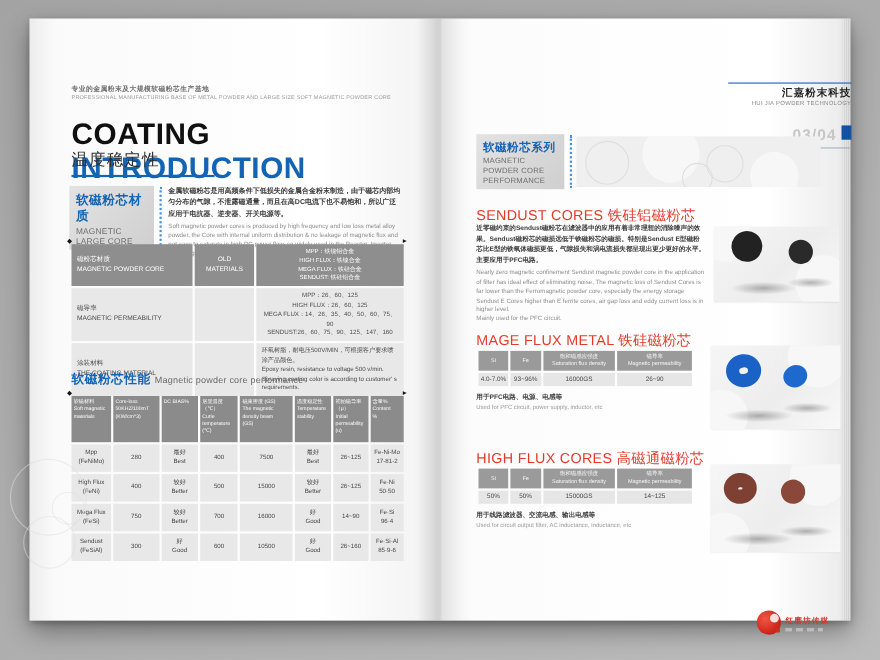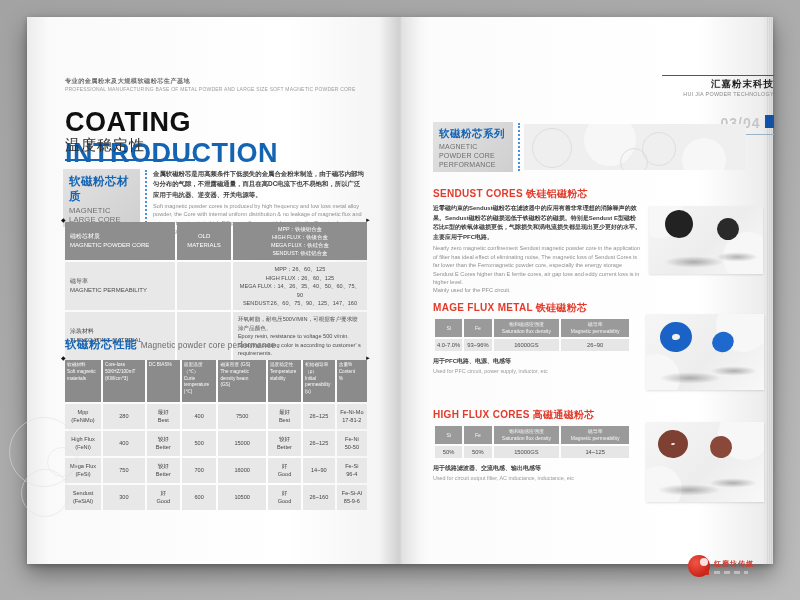--- a/index.html
+++ b/index.html
@@ -56,21 +56,21 @@
   .t2 th { background:#8b8b8b; color:#fdfdfd; font-weight:normal; text-align:left; padding:2px 2px; font-size:4.7px; line-height:1.45; vertical-align:top; }
   .t2 td { background:#e8e8e8; color:#454545; font-size:5.6px; line-height:1.4; padding:2px 1px; text-align:center; }
 
   .t3 th { background:#9a9a9a; color:#f5f5f5; font-weight:normal; text-align:center; padding:2px 2px; font-size:5px; line-height:1.4; }
   .t3 td { background:#e6e6e6; color:#4a4a4a; font-size:5.8px; text-align:center; padding:3px 2px; }
 
   .section-blue { font-size:11.5px; font-weight:bold; color:#1464b4; letter-spacing:.5px; }
   .section-blue .en { font-size:8.2px; font-weight:normal; color:#6a6a6a; letter-spacing:.2px; }
   .corner { font-size:6px; color:#161616; line-height:1; }
 
-  .red-title { font-size:10px; font-weight:bold; color:#e23b2b; letter-spacing:.3px; }
+  .red-title { font-size:13px; font-weight:normal; color:#e23b2b; letter-spacing:.3px; }
 
   
   .brand-line-top { height:1px; background:#1464b4; }
   .brand-line-bot { height:1px; background:#9db3c6; }
   .brand-cn { font-size:9.5px; font-weight:bold; color:#1d1d1d; letter-spacing:1px; text-align:right; }
   .brand-en { font-size:5.4px; color:#8a8a8a; text-align:right; letter-spacing:.3px; }
   .pageno { font-size:14px; color:#c6c6c6; font-weight:bold; text-align:right; letter-spacing:1px; }
   .pageno-sq { width:9px; height:13px; background:#1353a8; display:inline-block; }
 
   

